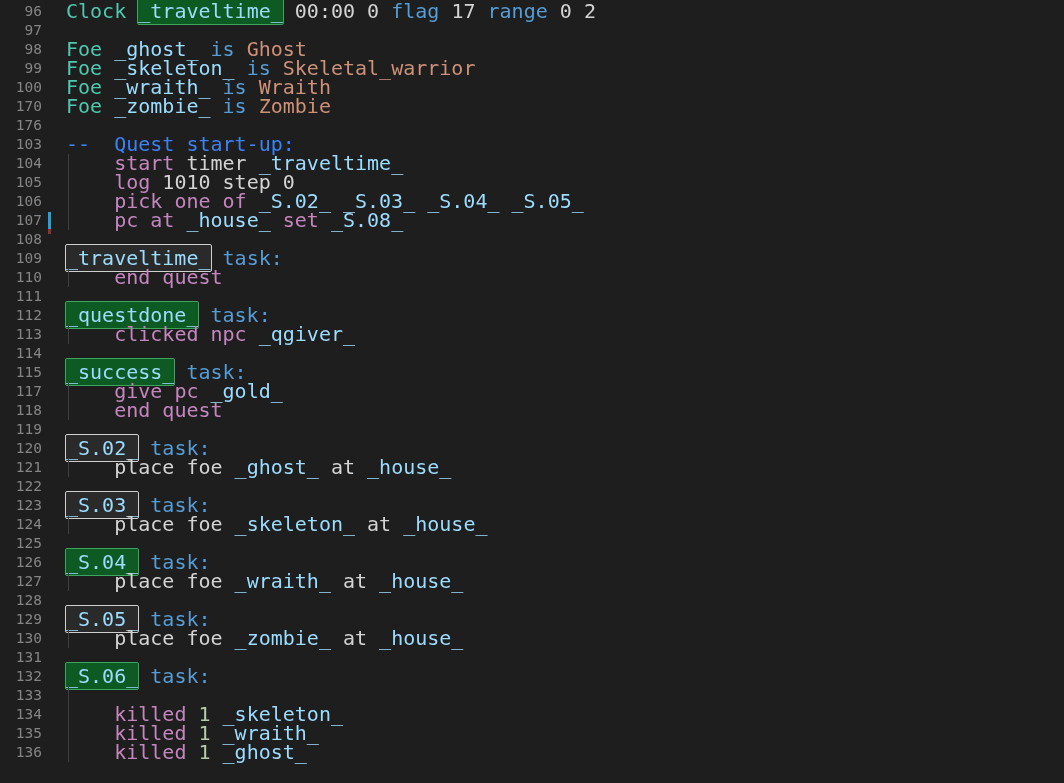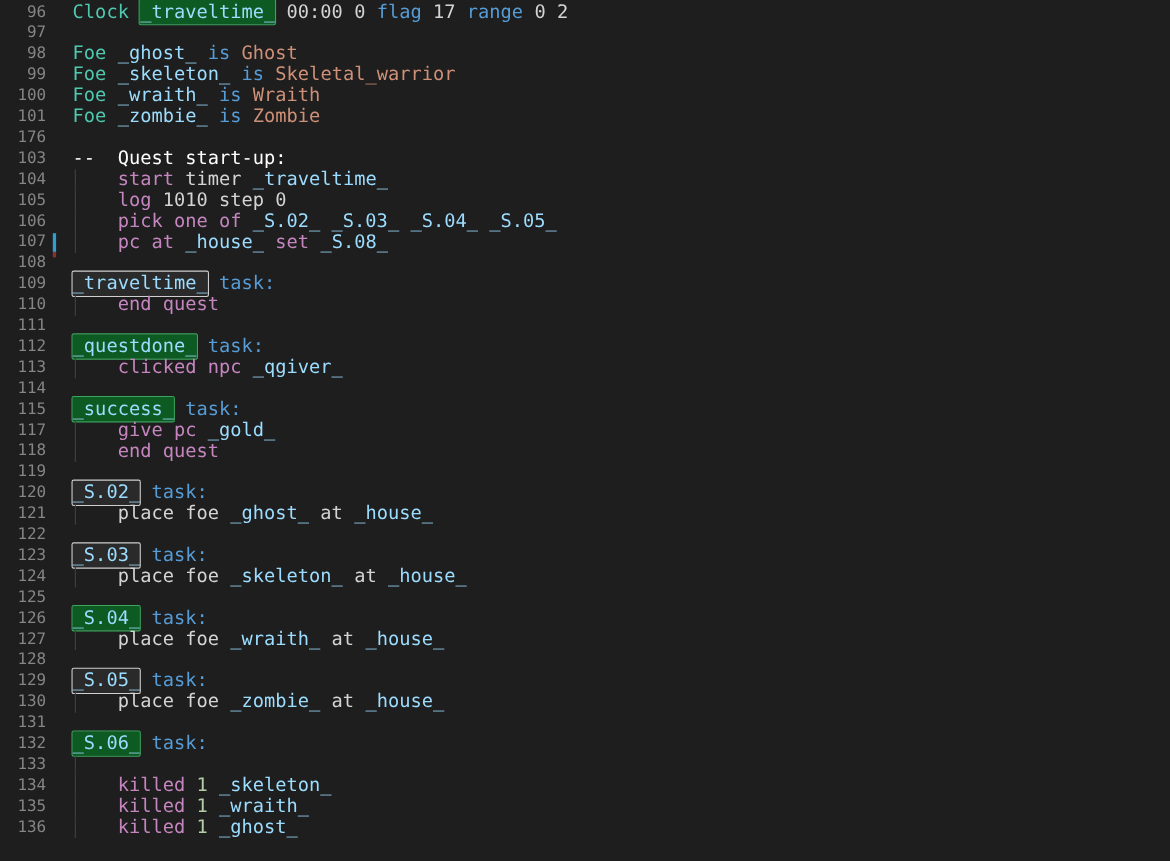--- a/index.html
+++ b/index.html
@@ -33,21 +33,21 @@
     font-family:"DejaVu Sans Mono","Liberation Mono",monospace;
     font-size:14.5px;
     letter-spacing:0;
   }
   .code{
     position:absolute;
     left:66px;top:0;
     white-space:pre;
     color:#d4d4d4;
     font-family:"DejaVu Sans Mono","Liberation Mono",monospace;
-    font-size:17px;
+    font-size:20px;
   }
   
   .guide{
     position:absolute;
     left:68px;top:0;
     width:1px;height:19px;
     background:#404040;
   }
   
   .cursor{
@@ -62,21 +62,21 @@
     width:3px;height:5px;
     background:#8b2f2f;
   }
   
   .t-kw      {color:#569cd6;}
   .t-type    {color:#4ec9b0;}
   .t-var     {color:#9cdcfe;}
   .t-str     {color:#ce9178;}
   .t-num     {color:#b5cea8;}
   .t-ctrl    {color:#c586c0;}
-  .t-cmt     {color:#ffffff;}
+  .t-cmt     {color:#3b82f6;}
   .t-plain   {color:#d4d4d4;}
   
   .hl{
     border-radius:1px;
     padding:1px 0 1px 0;
     box-sizing:border-box;
   }
   .hl-green{
     background:#0e5a23;
     outline:1px solid #3ba55d;
@@ -90,21 +90,21 @@
 </style>
 </head>
 <body>
 
 <div id="editor">
     <div class="row"><span class="gutter">96</span><span class="code"><span class="t-type">Clock</span><span class="t-plain"> </span><span class="t-var hl hl-green">_traveltime_</span><span class="t-plain"> </span><span class="t-plain">00:00</span><span class="t-plain"> </span><span class="t-plain">0</span><span class="t-plain"> </span><span class="t-kw">flag</span><span class="t-plain"> </span><span class="t-plain">17</span><span class="t-plain"> </span><span class="t-kw">range</span><span class="t-plain"> </span><span class="t-plain">0 2</span></span></div>
     <div class="row"><span class="gutter">97</span><span class="code"></span></div>
     <div class="row"><span class="gutter">98</span><span class="code"><span class="t-type">Foe</span><span class="t-plain"> </span><span class="t-var">_ghost_</span><span class="t-plain"> </span><span class="t-kw">is</span><span class="t-plain"> </span><span class="t-str">Ghost</span></span></div>
     <div class="row"><span class="gutter">99</span><span class="code"><span class="t-type">Foe</span><span class="t-plain"> </span><span class="t-var">_skeleton_</span><span class="t-plain"> </span><span class="t-kw">is</span><span class="t-plain"> </span><span class="t-str">Skeletal_warrior</span></span></div>
     <div class="row"><span class="gutter">100</span><span class="code"><span class="t-type">Foe</span><span class="t-plain"> </span><span class="t-var">_wraith_</span><span class="t-plain"> </span><span class="t-kw">is</span><span class="t-plain"> </span><span class="t-str">Wraith</span></span></div>
-    <div class="row"><span class="gutter">101</span><span class="code"><span class="t-type">Foe</span><span class="t-plain"> </span><span class="t-var">_zombie_</span><span class="t-plain"> </span><span class="t-kw">is</span><span class="t-plain"> </span><span class="t-str">Zombie</span></span></div>
+    <div class="row"><span class="gutter">170</span><span class="code"><span class="t-type">Foe</span><span class="t-plain"> </span><span class="t-var">_zombie_</span><span class="t-plain"> </span><span class="t-kw">is</span><span class="t-plain"> </span><span class="t-str">Zombie</span></span></div>
     <div class="row"><span class="gutter">176</span><span class="code"></span></div>
     <div class="row"><span class="gutter">103</span><span class="code"><span class="t-cmt">--  Quest start-up:</span></span></div>
     <div class="row"><span class="gutter">104</span><span class="guide"></span><span class="code"><span class="t-plain">    </span><span class="t-ctrl">start</span><span class="t-plain"> </span><span class="t-plain">timer</span><span class="t-plain"> </span><span class="t-var">_traveltime_</span></span></div>
     <div class="row"><span class="gutter">105</span><span class="guide"></span><span class="code"><span class="t-plain">    </span><span class="t-ctrl">log</span><span class="t-plain"> </span><span class="t-plain">1010</span><span class="t-plain"> </span><span class="t-plain">step</span><span class="t-plain"> </span><span class="t-plain">0</span></span></div>
     <div class="row"><span class="gutter">106</span><span class="guide"></span><span class="code"><span class="t-plain">    </span><span class="t-ctrl">pick one of</span><span class="t-plain"> </span><span class="t-var">_S.02_ _S.03_ _S.04_ _S.05_</span></span></div>
     <div class="row"><span class="gutter">107</span><span class="guide"></span><span class="cursor"></span><span class="cursor-mark"></span><span class="code"><span class="t-plain">    </span><span class="t-ctrl">pc at</span><span class="t-plain"> </span><span class="t-var">_house_</span><span class="t-plain"> </span><span class="t-ctrl">set</span><span class="t-plain"> </span><span class="t-var">_S.08_</span></span></div>
     <div class="row"><span class="gutter">108</span><span class="code"></span></div>
     <div class="row"><span class="gutter">109</span><span class="code"><span class="t-var hl hl-dark">_traveltime_</span><span class="t-plain"> </span><span class="t-kw">task:</span></span></div>
     <div class="row"><span class="gutter">110</span><span class="guide"></span><span class="code"><span class="t-plain">    </span><span class="t-ctrl">end quest</span></span></div>
     <div class="row"><span class="gutter">111</span><span class="code"></span></div>

